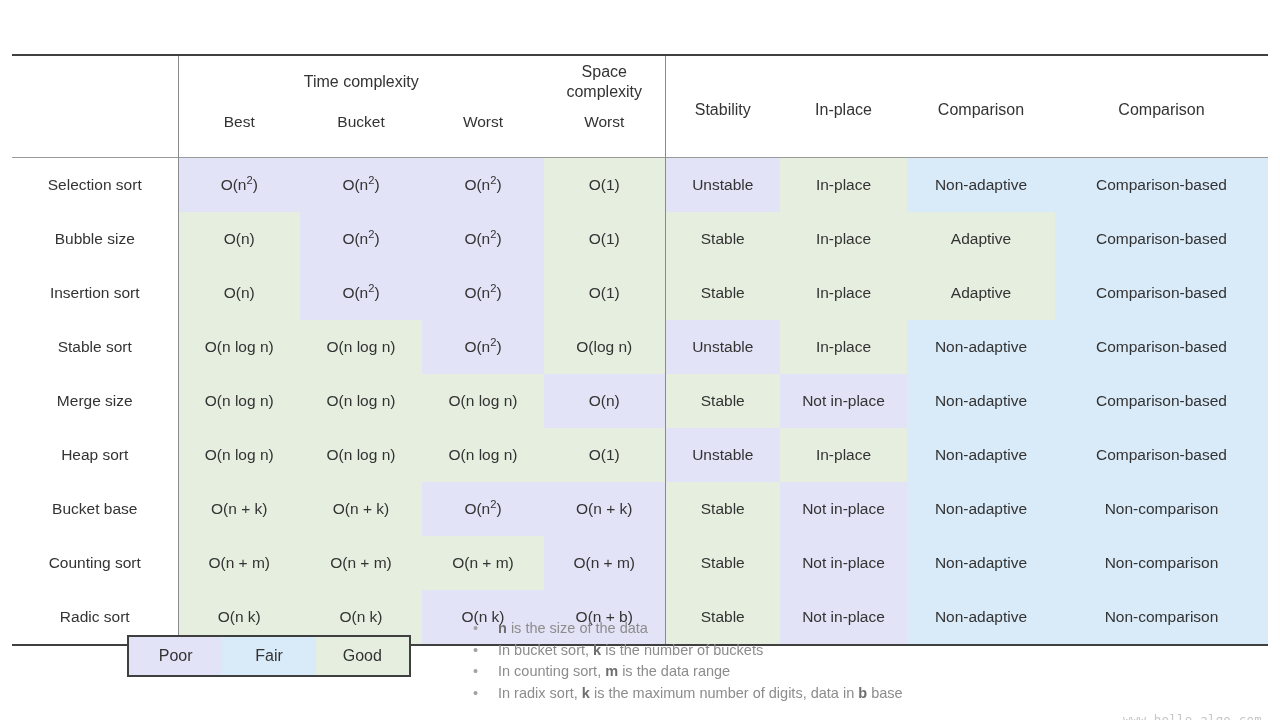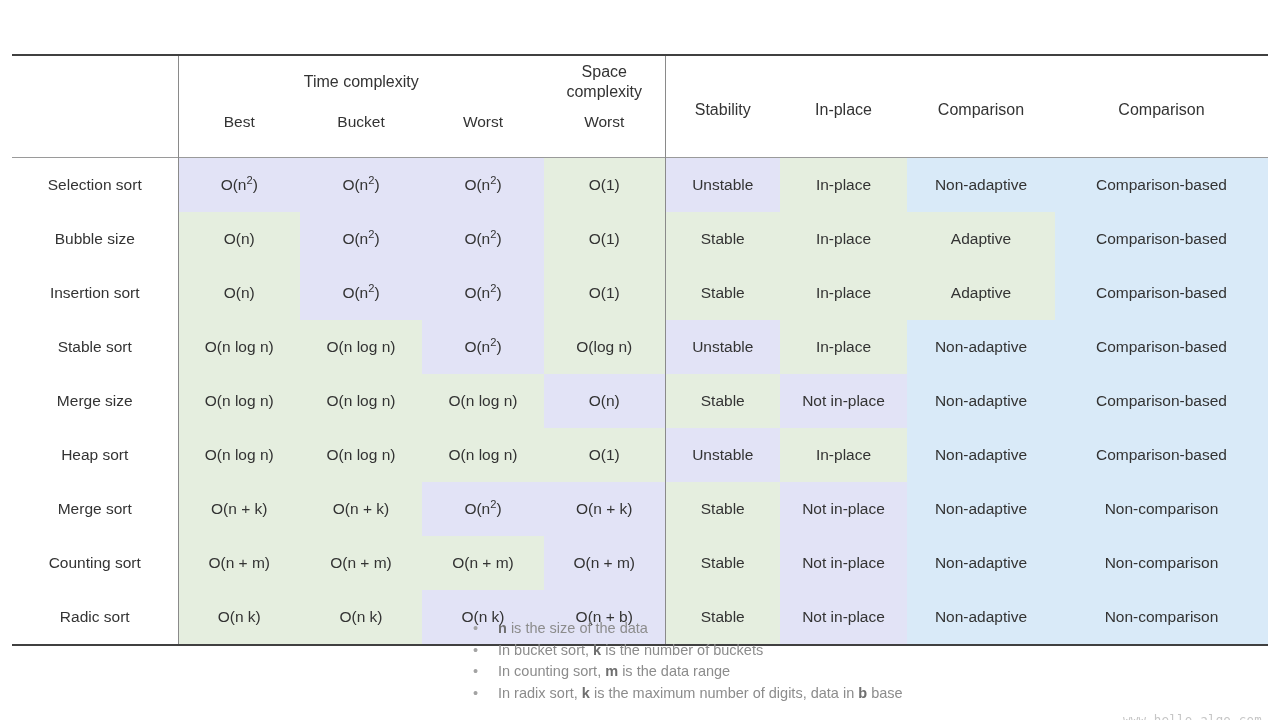--- a/index.html
+++ b/index.html
@@ -271,21 +271,21 @@
             <td class="vsep-l" style="background:#e5eedf">O(n log n)</td>
             <td style="background:#e5eedf">O(n log n)</td>
             <td style="background:#e5eedf">O(n log n)</td>
             <td style="background:#e5eedf">O(1)</td>
             <td class="vsep-l" style="background:#e2e3f6">Unstable</td>
             <td style="background:#e5eedf">In-place</td>
             <td style="background:#d9eaf8">Non-adaptive</td>
             <td style="background:#d9eaf8">Comparison-based</td>
           </tr>
           <tr class="row">
-            <td class="name">Merge sort</td>
+            <td class="name">Bucket base</td>
             <td class="vsep-l" style="background:#e5eedf">O(n + k)</td>
             <td style="background:#e5eedf">O(n + k)</td>
             <td style="background:#e2e3f6">O(n<sup>2</sup>)</td>
             <td style="background:#e2e3f6">O(n + k)</td>
             <td class="vsep-l" style="background:#e5eedf">Stable</td>
             <td style="background:#e2e3f6">Not in-place</td>
             <td style="background:#d9eaf8">Non-adaptive</td>
             <td style="background:#d9eaf8">Non-comparison</td>
           </tr>
           <tr class="row">
@@ -310,20 +310,25 @@
             <td style="background:#d9eaf8">Non-adaptive</td>
             <td style="background:#d9eaf8">Non-comparison</td>
           </tr>
           <tr class="bot-rule">
             <td colspan="9"></td>
           </tr>
         </tbody>
     </table>
   </div>
 
+  <div class="legend" id="legend">
+      <div class="seg" style="background:#e2e3f6">Poor</div>
+      <div class="seg" style="background:#d9eaf8">Fair</div>
+      <div class="seg" style="background:#e5eedf">Good</div>
+    </div>
 
   <div class="notes">
     <ul id="notes-list">
         <li><span class="dot">•</span><b>n</b> is the size of the data</li>
         <li><span class="dot">•</span>In bucket sort, <b>k</b> is the number of buckets</li>
         <li><span class="dot">•</span>In counting sort, <b>m</b> is the data range</li>
         <li><span class="dot">•</span>In radix sort, <b>k</b> is the maximum number of digits, data in <b>b</b> base</li>
       </ul>
   </div>
 

